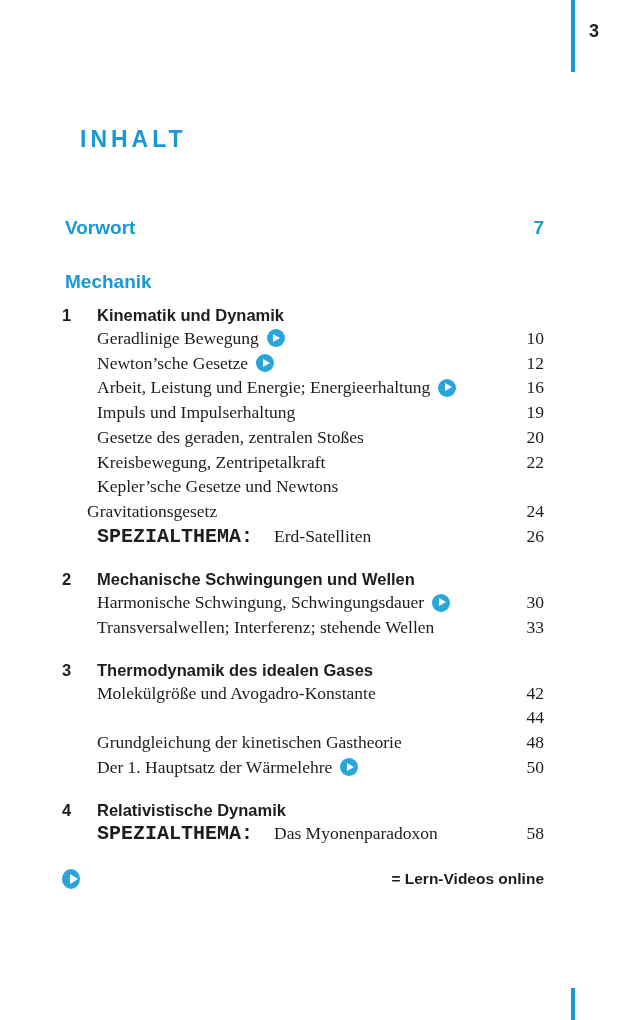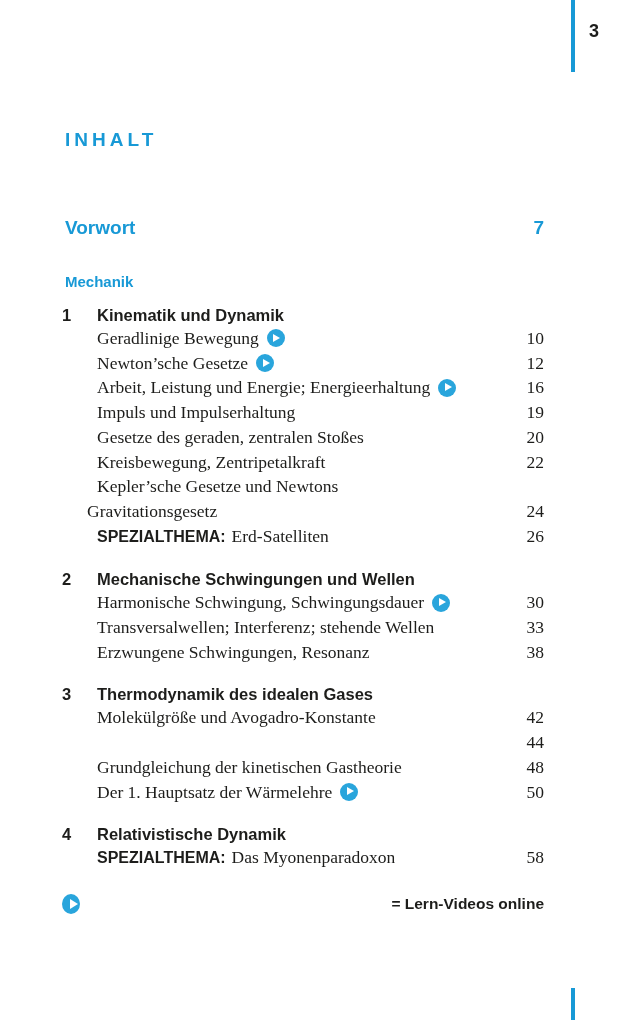--- a/index.html
+++ b/index.html
@@ -19,36 +19,36 @@
   .edge-mark.top { top: 0; height: 72px; }
   .edge-mark.bottom { top: 988px; height: 32px; }
   .corner-page-number {
     position: absolute; top: 21px; left: 589px;
     font-family: "Liberation Sans", sans-serif;
     font-weight: bold; font-size: 18px; color: #1d1d1b;
   }
   
   .content { position: absolute; left: 62px; top: 0; width: 482px; }
   .toc-title {
-    margin: 128px 0 0 3px;
-    font-family: "Liberation Sans", sans-serif;
-    font-weight: bold; font-size: 19px; line-height: 23px;
+    margin: 128px 0 0 18px;
+    font-family: "Liberation Sans", sans-serif;
+    font-weight: bold; font-size: 23px; line-height: 23px;
     letter-spacing: 4px; color: #1899d6;
   }
   .preface-row {
     display: flex; justify-content: space-between;
     margin-top: 66px; padding-left: 3px;
     font-family: "Liberation Sans", sans-serif;
     font-weight: bold; font-size: 19px; line-height: 22px;
     color: #1899d6;
   }
   .part-title {
     margin-top: 32px; padding-left: 3px;
     font-family: "Liberation Sans", sans-serif;
-    font-weight: bold; font-size: 15px; line-height: 22px;
+    font-weight: bold; font-size: 19px; line-height: 22px;
     color: #1899d6;
   }
   .sections { margin-top: 11px; }
   .toc-section { margin-top: 19px; }
   .toc-section:first-child { margin-top: 0; }
   .section-header {
     display: flex;
     font-family: "Liberation Sans", sans-serif;
     font-weight: bold; font-size: 16.5px; line-height: 22px;
     color: #1d1d1b;
@@ -57,23 +57,23 @@
   .entries { }
   .toc-entry {
     display: flex; align-items: baseline;
     margin-left: 35px;
     font-size: 17.5px; line-height: 24.7px;
     white-space: nowrap;
   }
   .toc-entry.indent { margin-left: 25px; }
   .entry-text { display: inline; }
   .entry-prefix {
-    font-family: Liberation Sans, sans-serif;
-    font-weight: bold; font-size: 16px;
-    margin-right: 6px;
+    font-family: Liberation Mono, monospace;
+    font-weight: bold; font-size: 20px;
+    margin-right: 21px;
   }
   .entry-spacer { flex: 1 1 auto; }
   .entry-page { text-align: right; min-width: 24px; }
   
   .play-icon {
     display: inline-block; width: 18px; height: 18px;
     background: #29a5dc; border-radius: 50%;
     margin-left: 8px; vertical-align: -3px;
     position: relative; flex: 0 0 18px; align-self: center;
   }
@@ -199,26 +199,20 @@
     <span class="entry-page">30</span>
   </div>
 
   <div class="toc-entry">
     <span class="entry-text"><span>Transversalwellen; Interferenz; stehende Wellen</span></span>
 
     <span class="entry-spacer"></span>
     <span class="entry-page">33</span>
   </div>
 
-  <div class="toc-entry">
-    <span class="entry-text"><span>Erzwungene Schwingungen, Resonanz</span></span>
-
-    <span class="entry-spacer"></span>
-    <span class="entry-page">38</span>
-  </div>
 </div>
   </div>
 
   <div class="toc-section">
     <div class="section-header">
       <span class="section-number">3</span>
       <span class="section-title">Thermodynamik des idealen Gases</span>
     </div>
     <div class="entries">
   <div class="toc-entry">

